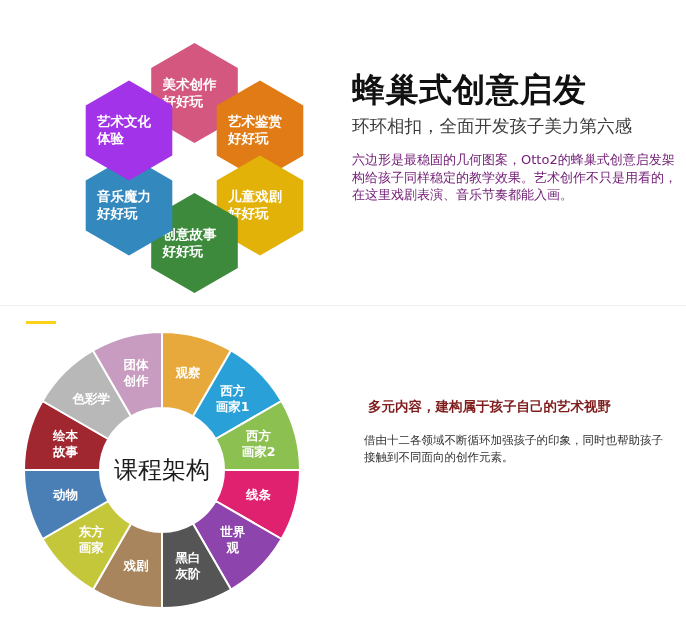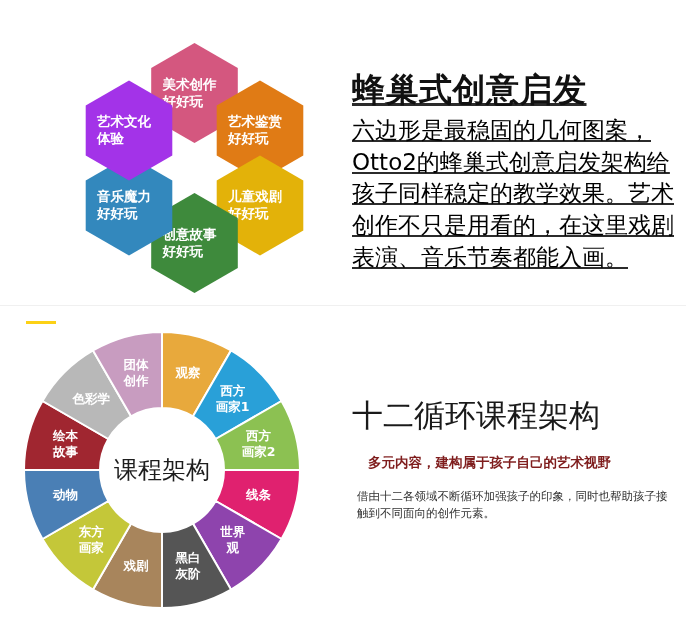--- a/index.html
+++ b/index.html
@@ -42,43 +42,42 @@
     font-size: 13.5px;
     font-weight: 700;
     fill: #ffffff;
     dominant-baseline: middle;
   }
 
   
   #hive-copy {
     left: 352px; top: 72px;
     width: 330px;
-    text-decoration: underline;
   }
   #hive-copy .h1 {
     font-size: 33px;
     font-weight: 700;
     letter-spacing: 0.5px;
     line-height: 1.12;
     color: #111111;
     margin: 0 0 6px 0;
     white-space: nowrap;
   }
   #hive-copy .sub {
     font-size: 17.5px;
     font-weight: 400;
     color: #3c3c3c;
     line-height: 1.35;
     margin: 0 0 12px 0;
     white-space: nowrap;
   }
   #hive-copy .body {
-    font-size: 23px;
+    font-size: 13px;
     line-height: 1.38;
-    color: #000000;
+    color: #701a75;
     margin: 0;
   }
 
   
   #wheel-panel {
     left: 10px; top: 318px;
     width: 310px; height: 299px;
   }
   #wheel-svg { display: block; }
   .seg-label {
@@ -116,21 +115,21 @@
     font-weight: 700;
     color: #7f1d1d;
     margin: 0 0 16px 16px;
     white-space: nowrap;
   }
   #cycle-copy .body {
     font-family: "DejaVu Serif", "Liberation Serif", serif;
     font-size: 11.5px;
     line-height: 1.5;
     color: #333333;
-    margin: 5px;
+    margin: 12px;
   }
 </style>
 </head>
 <body>
 
 <div class="panel" id="hex-cluster">
   <svg id="hex-svg" width="346" height="300" viewBox="0 0 346 300">
       <g>
         <polygon points="194.50,35.00 237.80,60.00 237.80,110.00 194.50,135.00 151.20,110.00 151.20,60.00" fill="#d4577f"></polygon>
         <text x="162.5" y="76.5" class="hex-label">美术创作</text>
@@ -159,20 +158,21 @@
       <g>
         <polygon points="129.00,72.50 172.30,97.50 172.30,147.50 129.00,172.50 85.70,147.50 85.70,97.50" fill="#a333e8"></polygon>
         <text x="97" y="114" class="hex-label">艺术文化</text>
         <text x="97" y="131" class="hex-label">体验</text>
       </g>
     </svg>
 </div>
 
 <div class="panel" id="hive-copy">
   <h1 class="h1">蜂巢式创意启发</h1>
+  <p class="sub">环环相扣，全面开发孩子美力第六感</p>
   <p class="body">六边形是最稳固的几何图案，Otto2的蜂巢式创意启发架构给孩子同样稳定的教学效果。艺术创作不只是用看的，在这里戏剧表演、音乐节奏都能入画。</p>
 </div>
 
 <div class="divider"></div>
 <div class="accent-dash"></div>
 
 <div class="panel" id="wheel-panel">
   <svg id="wheel-svg" width="310" height="299" viewBox="0 0 310 299">
       <g>
         <path d="M 152 14 A 138 138 0 0 1 221 32.48849427774748 L 183 98.30642496536481 A 62 62 0 0 0 152 90 Z" fill="#e8a93c" stroke="#ffffff" stroke-width="2"></path>
@@ -228,16 +228,15 @@
         <path d="M 82.99999999999994 32.488494277747506 A 138 138 0 0 1 151.99999999999997 14 L 152 90 A 62 62 0 0 0 120.99999999999997 98.30642496536481 Z" fill="#c89cc0" stroke="#ffffff" stroke-width="2"></path>
         <text x="126.11809548974793" y="47.407417371093175" class="seg-label" text-anchor="middle" dominant-baseline="middle">团体</text>
         <text x="126.11809548974793" y="63.407417371093175" class="seg-label" text-anchor="middle" dominant-baseline="middle">创作</text>
       </g>
       <circle cx="152" cy="152" r="62" fill="#ffffff"></circle>
       <text x="152" y="153" class="wheel-center-text">课程架构</text>
     </svg>
 </div>
 
 <div class="panel" id="cycle-copy">
-  <h1 class="h1">十二循环课程架构</h1>
   <p class="sub">多元内容，建构属于孩子自己的艺术视野</p>
   <p class="body">借由十二各领域不断循环加强孩子的印象，同时也帮助孩子接触到不同面向的创作元素。</p>
 </div>
 
 </body></html>

